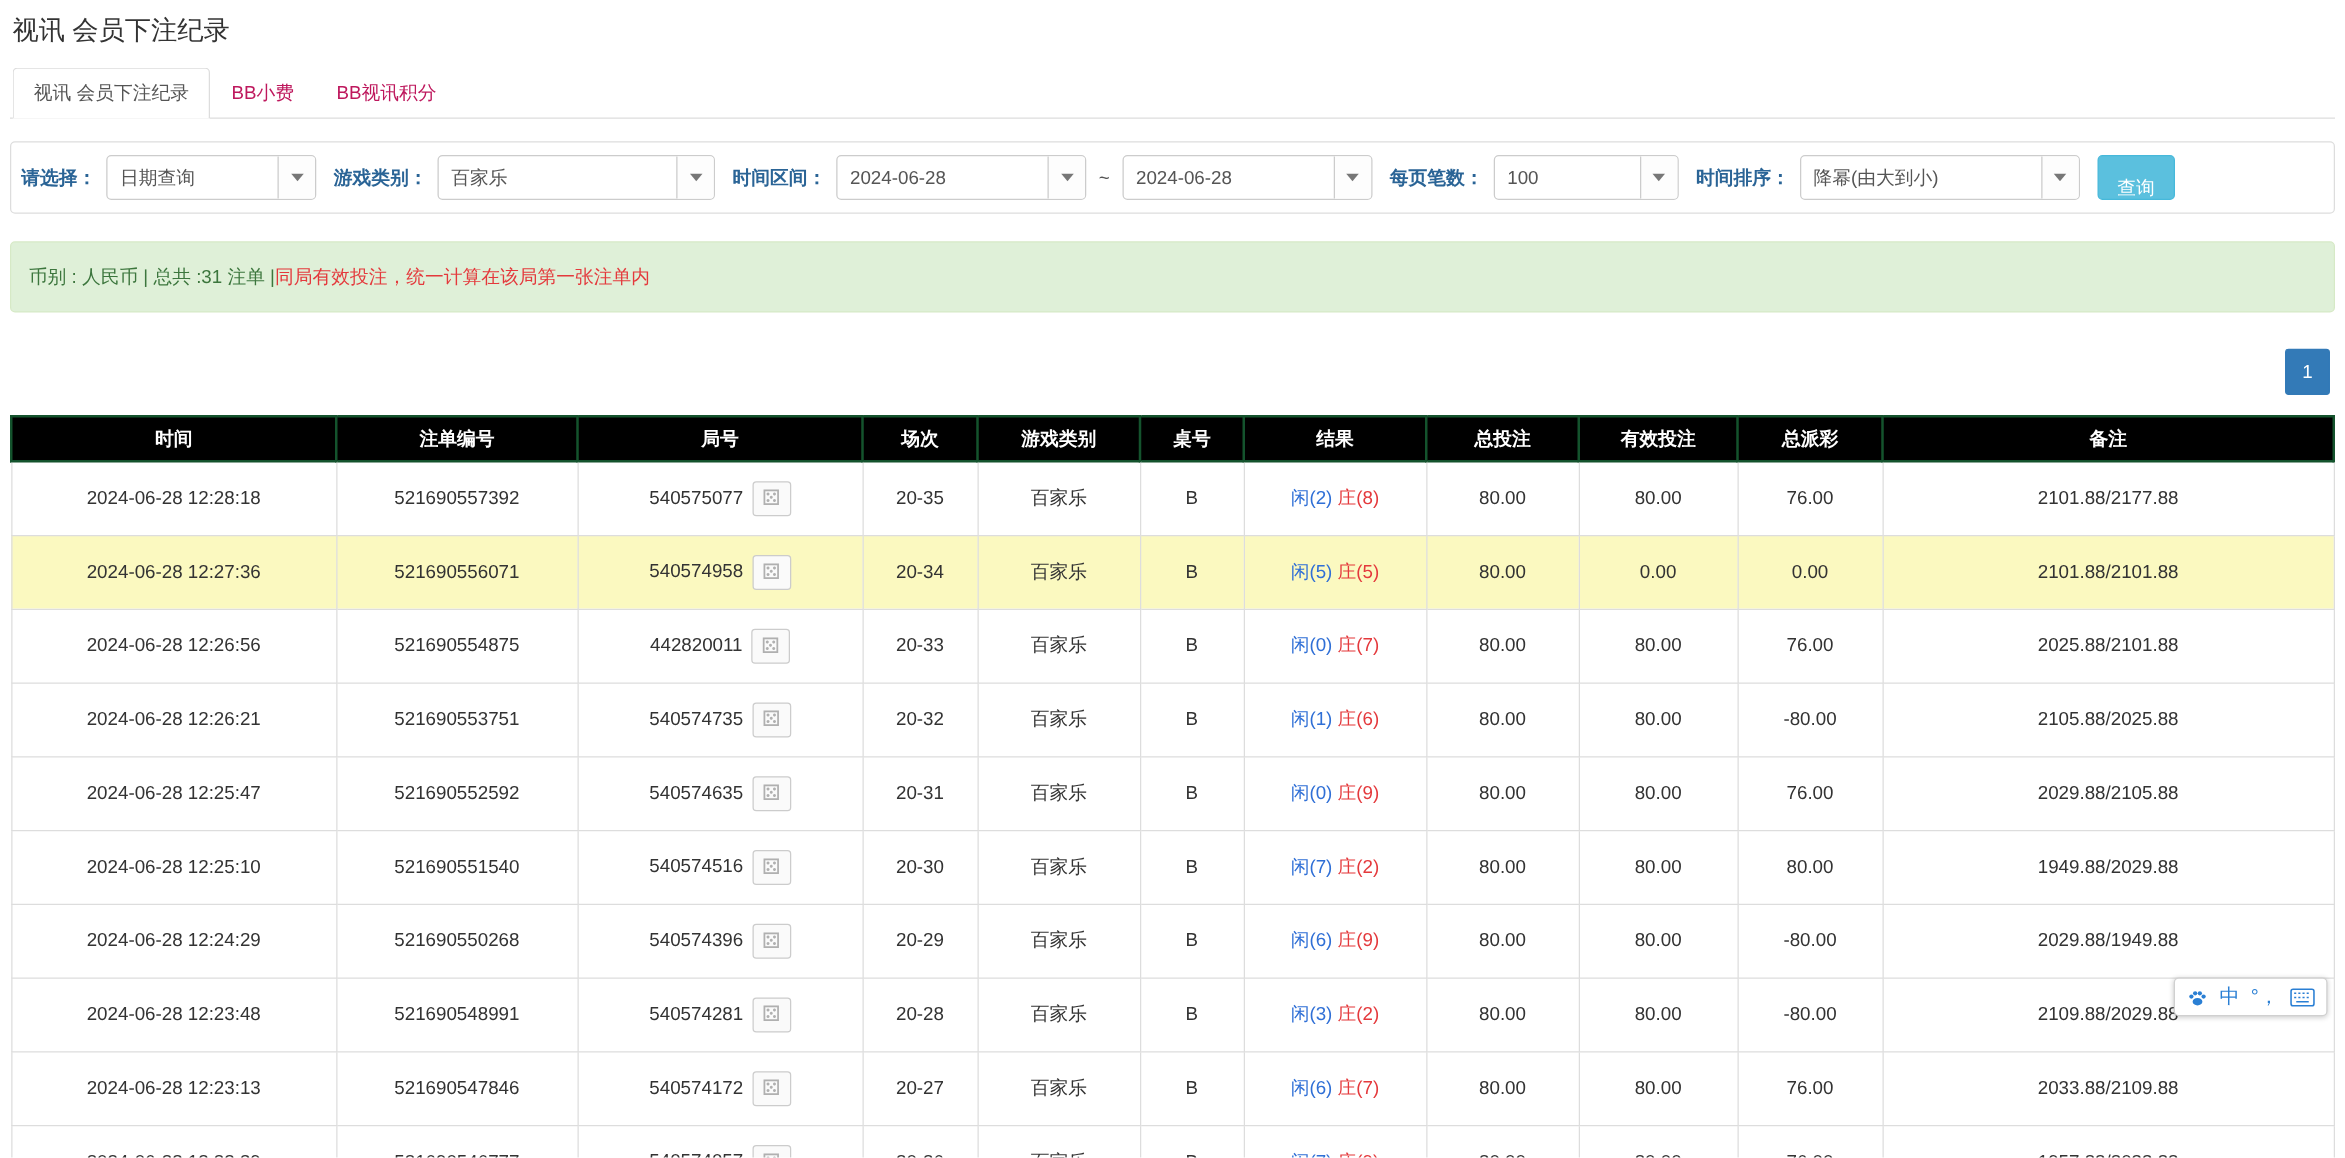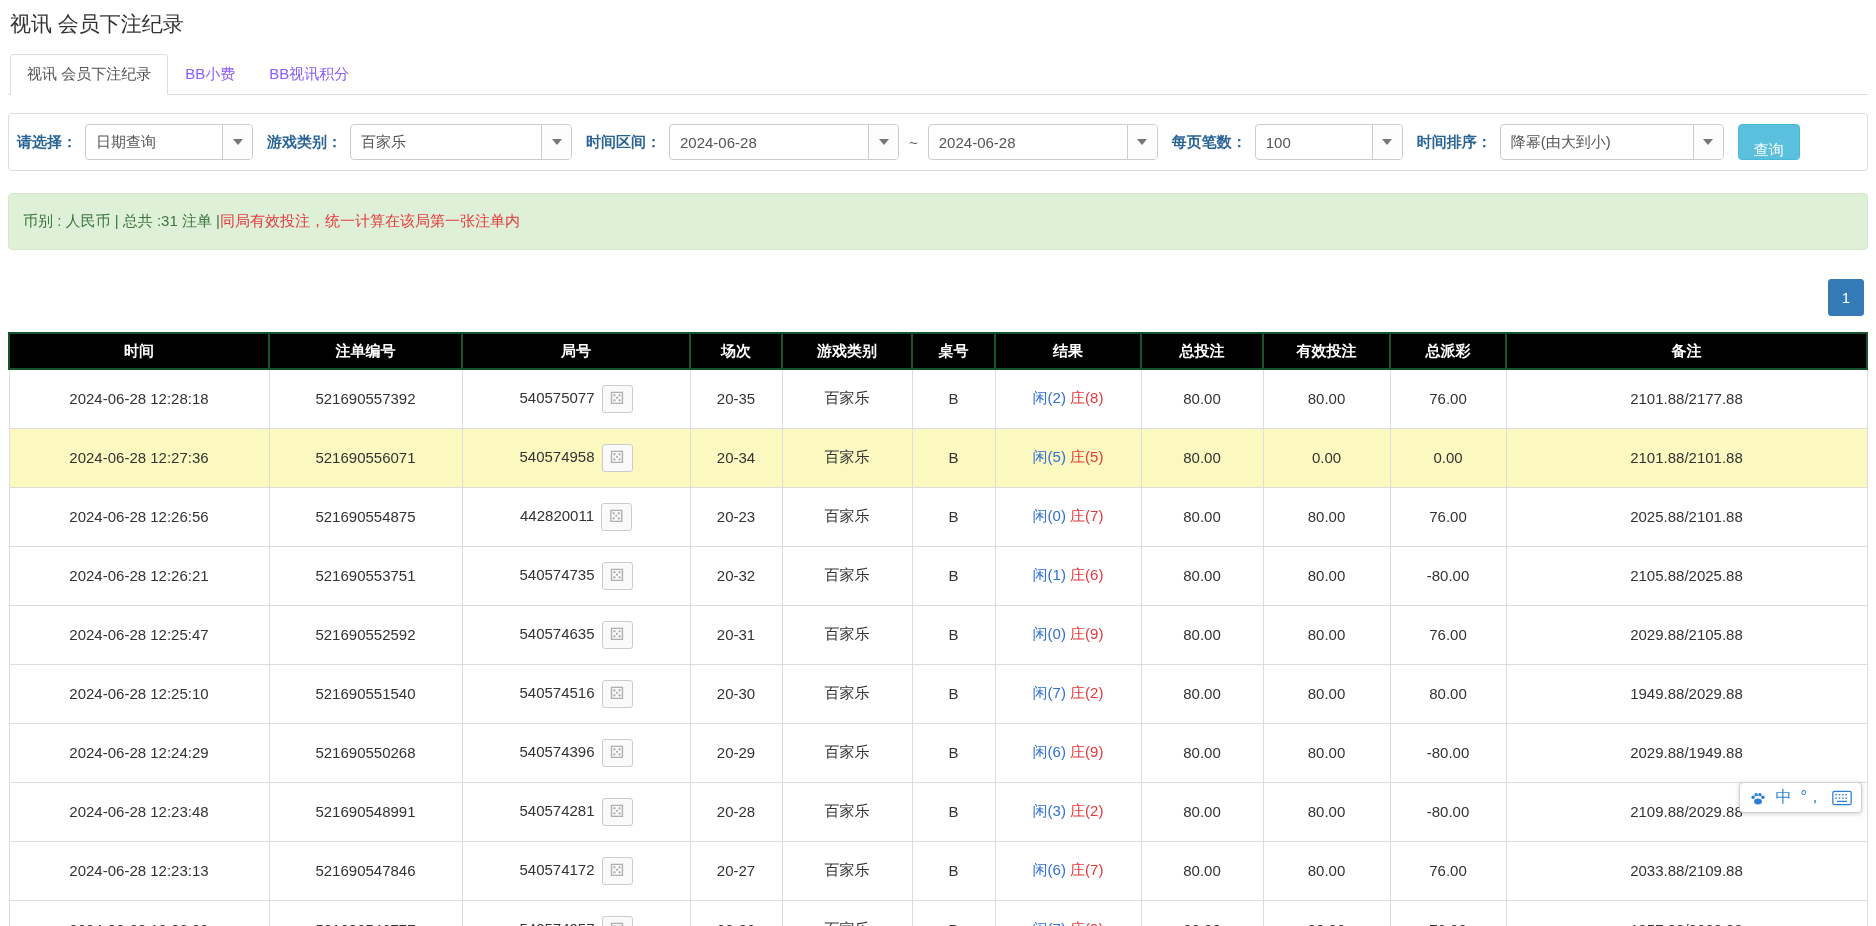--- a/index.html
+++ b/index.html
@@ -6,31 +6,31 @@
   html, body { margin:0; padding:0; }
   body {
     width:1876px; height:926px; overflow:hidden; background:#fff;
     font-family:"Liberation Sans","DejaVu Sans",sans-serif; color:#333;
     position:relative;
   }
   .container { padding:6px 8px 0; }
   .page-title { font-size:21px; color:#333; margin:4px 0 16px 2px; font-weight:400; }
 
   .tabs { display:flex; border-bottom:1px solid #ddd; padding-left:2px; }
-  .tab { padding:10px 16px; font-size:15px; color:#8b5cf6; cursor:pointer; margin-bottom:-1px; border:1px solid transparent; white-space:nowrap; }
+  .tab { padding:10px 16px; font-size:15px; color:#be185d; cursor:pointer; margin-bottom:-1px; border:1px solid transparent; white-space:nowrap; }
   .tab.active { background:#fff; border-color:#ddd; border-bottom-color:#fff; border-radius:4px 4px 0 0; color:#555; cursor:default; }
 
   .filter-panel { margin-top:18px; border:1px solid #ddd; border-radius:4px; padding:10px 8px; display:flex; align-items:flex-start; }
   .fgroup { display:flex; align-items:center; margin-right:14px; }
   .flabel { color:#2a6496; font-weight:bold; font-size:15px; white-space:nowrap; margin-right:8px; }
   .select { display:flex; align-items:stretch; border:1px solid #ccc; border-radius:4px; height:36px; background:#fff; cursor:pointer; overflow:hidden; }
   .select .val { padding:0 10px; font-size:15px; color:#555; flex:1; display:flex; align-items:center; white-space:nowrap; overflow:hidden; }
   .caret-box { width:30px; border-left:1px solid #ccc; display:flex; align-items:center; justify-content:center; background:#fdfdfd; }
   .caret { width:0; height:0; border-left:5px solid transparent; border-right:5px solid transparent; border-top:6px solid #777; }
-  .w-query{width:168px} .w-game{width:222px} .w-date{width:230px} .w-size{width:148px} .w-sort{width:224px}
+  .w-query{width:168px} .w-game{width:222px} .w-date{width:200px} .w-size{width:148px} .w-sort{width:224px}
   .tilde { font-size:15px; color:#555; margin:0 10px 0 0; }
   .search-btn { background:#5bc0de; color:#fff; border:1px solid #46b8da; border-radius:4px; height:36px; padding:16px 15px; font-size:15px; cursor:pointer; font-family:inherit; }
 
   .summary-bar { margin-top:22px; background:#dff0d8; border:1px solid #d6e9c6; border-radius:4px; padding:18px 14px; display:flex; justify-content:flex-start; align-items:center; font-size:15px; }
   .summary-left { color:#3c763d; }
   .summary-right { color:#e4393c; }
 
   .pagination-row { display:flex; justify-content:flex-end; margin-top:29px; padding-right:4px; }
   .page-btn { background:#337ab7; border:1px solid #337ab7; color:#fff; min-width:36px; height:37px; display:flex; align-items:center; justify-content:center; font-size:15px; border-radius:3px; cursor:pointer; }
 
@@ -178,21 +178,21 @@
           <td><span class="player">闲(5)</span> <span class="banker">庄(5)</span></td>
           <td class="link">80.00</td>
           <td>0.00</td>
           <td>0.00</td>
           <td>2101.88/2101.88</td>
         </tr>
         <tr>
           <td>2024-06-28 12:26:56</td>
           <td>521690554875</td>
           <td><span>442820011</span><span class="dice-btn">⚄</span></td>
-          <td>20-23</td>
+          <td>20-33</td>
           <td>百家乐</td>
           <td>B</td>
           <td><span class="player">闲(0)</span> <span class="banker">庄(7)</span></td>
           <td class="link">80.00</td>
           <td>80.00</td>
           <td>76.00</td>
           <td>2025.88/2101.88</td>
         </tr>
         <tr>
           <td>2024-06-28 12:26:21</td>

